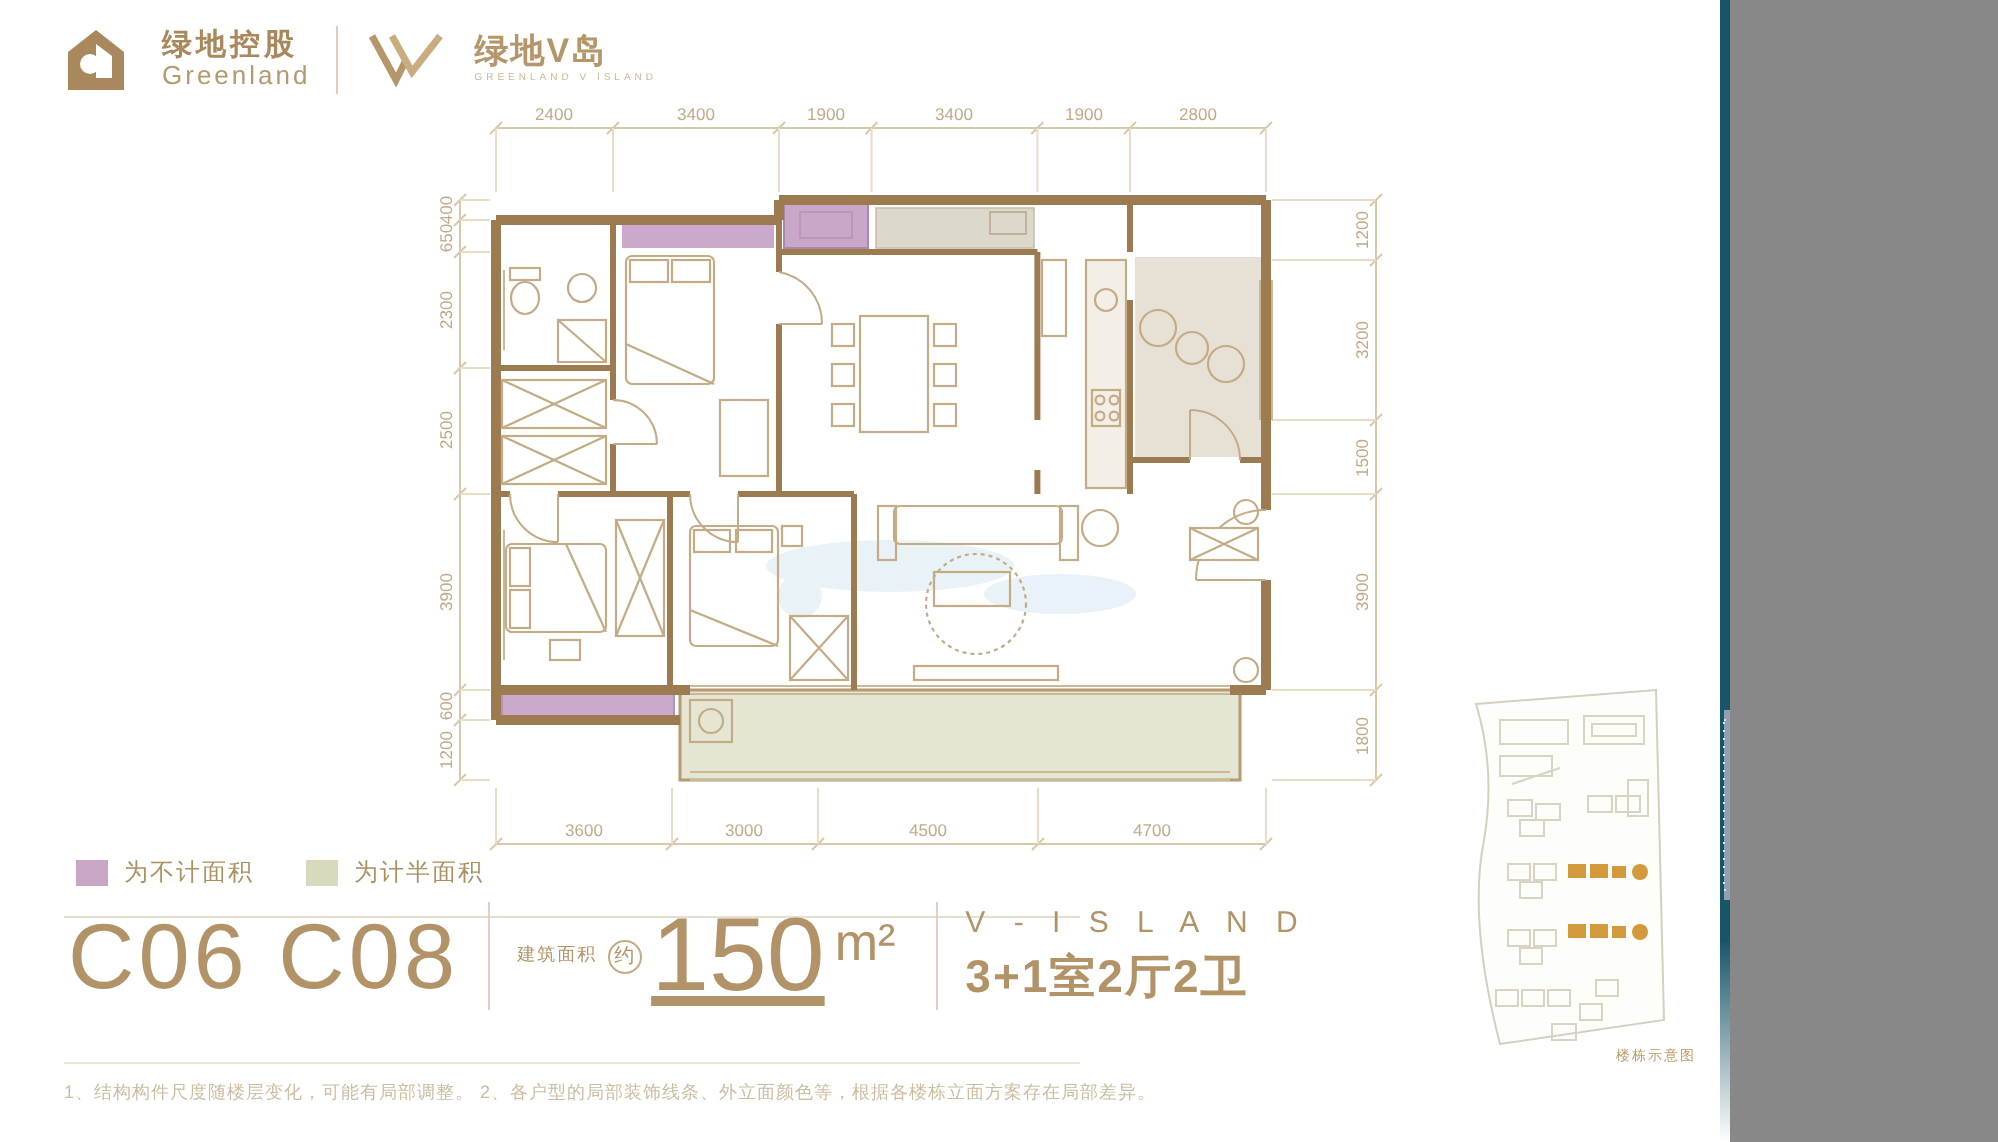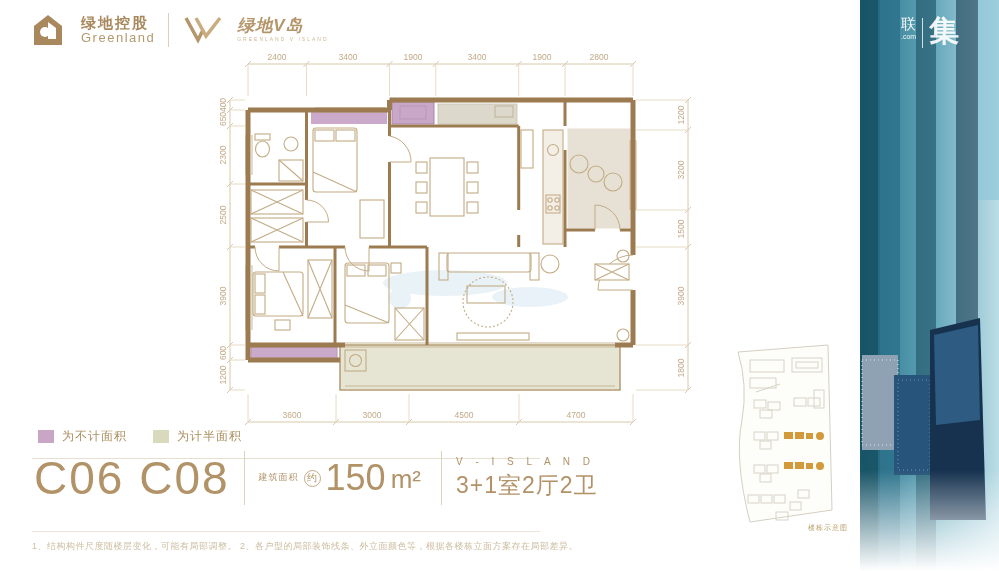--- a/index.html
+++ b/index.html
@@ -1,25 +1,25 @@
 <!DOCTYPE html>
 <html><head>
 <meta charset="utf-8">
 <style>
   * { margin:0; padding:0; box-sizing:border-box; }
   body { background:#888; font-family:"Liberation Sans", sans-serif; }
-  .canvas { position:relative; width:999px; height:571px; background:#ffffff; overflow:hidden; }
+  .canvas { position:relative; width:865px; height:571px; background:#ffffff; overflow:hidden; }
 
   
   .logo-row { position:absolute; left:28px; top:12px; display:flex; align-items:center; gap:13px; }
   .logo-col { display:flex; flex-direction:column; line-height:1.05; }
   .gl-cn { font-size:15px; font-weight:bold; color:#a8885c; letter-spacing:2px; }
   .gl-en { font-size:13px; color:#b39a6e; letter-spacing:1.5px;text-align:right; }
   .logo-divider { width:1px; height:34px; background:#dccfb8; }
-  .vi-cn { font-size:17px; font-weight:bold; color:#b5956a; letter-spacing:1px;font-style:italic; }
+  .vi-cn { font-size:17px; font-weight:bold; color:#b5956a; letter-spacing:1px; }
   .vi-sub { font-size:5px; color:#cdb892; letter-spacing:2px; margin-top:2px; }
 
   
   .band { position:absolute; left:860px; top:0; width:139px; height:571px; }
   .wm { position:absolute; left:901px; top:16px; display:flex; align-items:flex-start; gap:6px;
     color:#ffffff; opacity:.92; }
   .wm-left { display:flex; flex-direction:column; align-items:center; line-height:1; }
   .wm-cn { font-size:15px; } .wm-dom { font-size:7px; margin-top:2px; }
   .wm-bar { width:1px; height:30px; background:rgba(255,255,255,.85); margin-top:2px; }
   .wm-big { font-size:30px; font-weight:bold; line-height:1; }
@@ -37,25 +37,25 @@
   
   .rule-top { position:absolute; left:32px; top:458px; width:508px; height:1px; background:#e6dfd1; }
   .rule-bottom { position:absolute; left:32px; top:531px; width:508px; height:1px; background:#ece6da; }
   .title-row { position:absolute; left:34px; top:447px; display:flex; align-items:center; height:62px; }
   .unit-code { font-size:46px; color:#b29267; letter-spacing:2px; font-weight:500; }
   .v-divider { width:1px; height:54px; background:#ddd2bf; margin:0 14px; }
   .area-group { display:flex; align-items:center; gap:5px; }
   .area-label { display:flex; flex-direction:row; font-size:9px; color:#b29267; line-height:1.25; letter-spacing:1px; }
   .approx { width:17px; height:17px; border:1px solid #c3ab85; border-radius:50%; color:#b29267;
     font-size:10px; display:flex; align-items:center; justify-content:center; }
-  .area-value { font-size:36px; color:#b29267; font-weight:500; line-height:1; }
+  .area-value { font-size:52px; color:#b29267; font-weight:500; line-height:1;text-decoration:underline; }
   .area-unit { font-size:26px; color:#b29267; align-self:flex-start; margin-top:4px; }
   .proj-col { display:flex; flex-direction:column; }
-  .proj-name { font-size:10px; color:#b29267; letter-spacing:5px; }
-  .proj-layout { font-size:23px; color:#b29267; font-weight:400; margin-top:3px; letter-spacing:1px; }
+  .proj-name { font-size:15px; color:#b29267; letter-spacing:5px; }
+  .proj-layout { font-size:23px; color:#b29267; font-weight:700; margin-top:3px; letter-spacing:1px; }
 
   .disclaimer { position:absolute; left:32px; top:540px; width:560px; font-size:9px;
     color:#cdbda0; letter-spacing:.5px; }
 
   .sitemap-caption { position:absolute; left:808px; top:523px; font-size:7px; color:#bb9c68; letter-spacing:1px; }
 </style>
 </head>
 <body>
 
 <div class="canvas">

